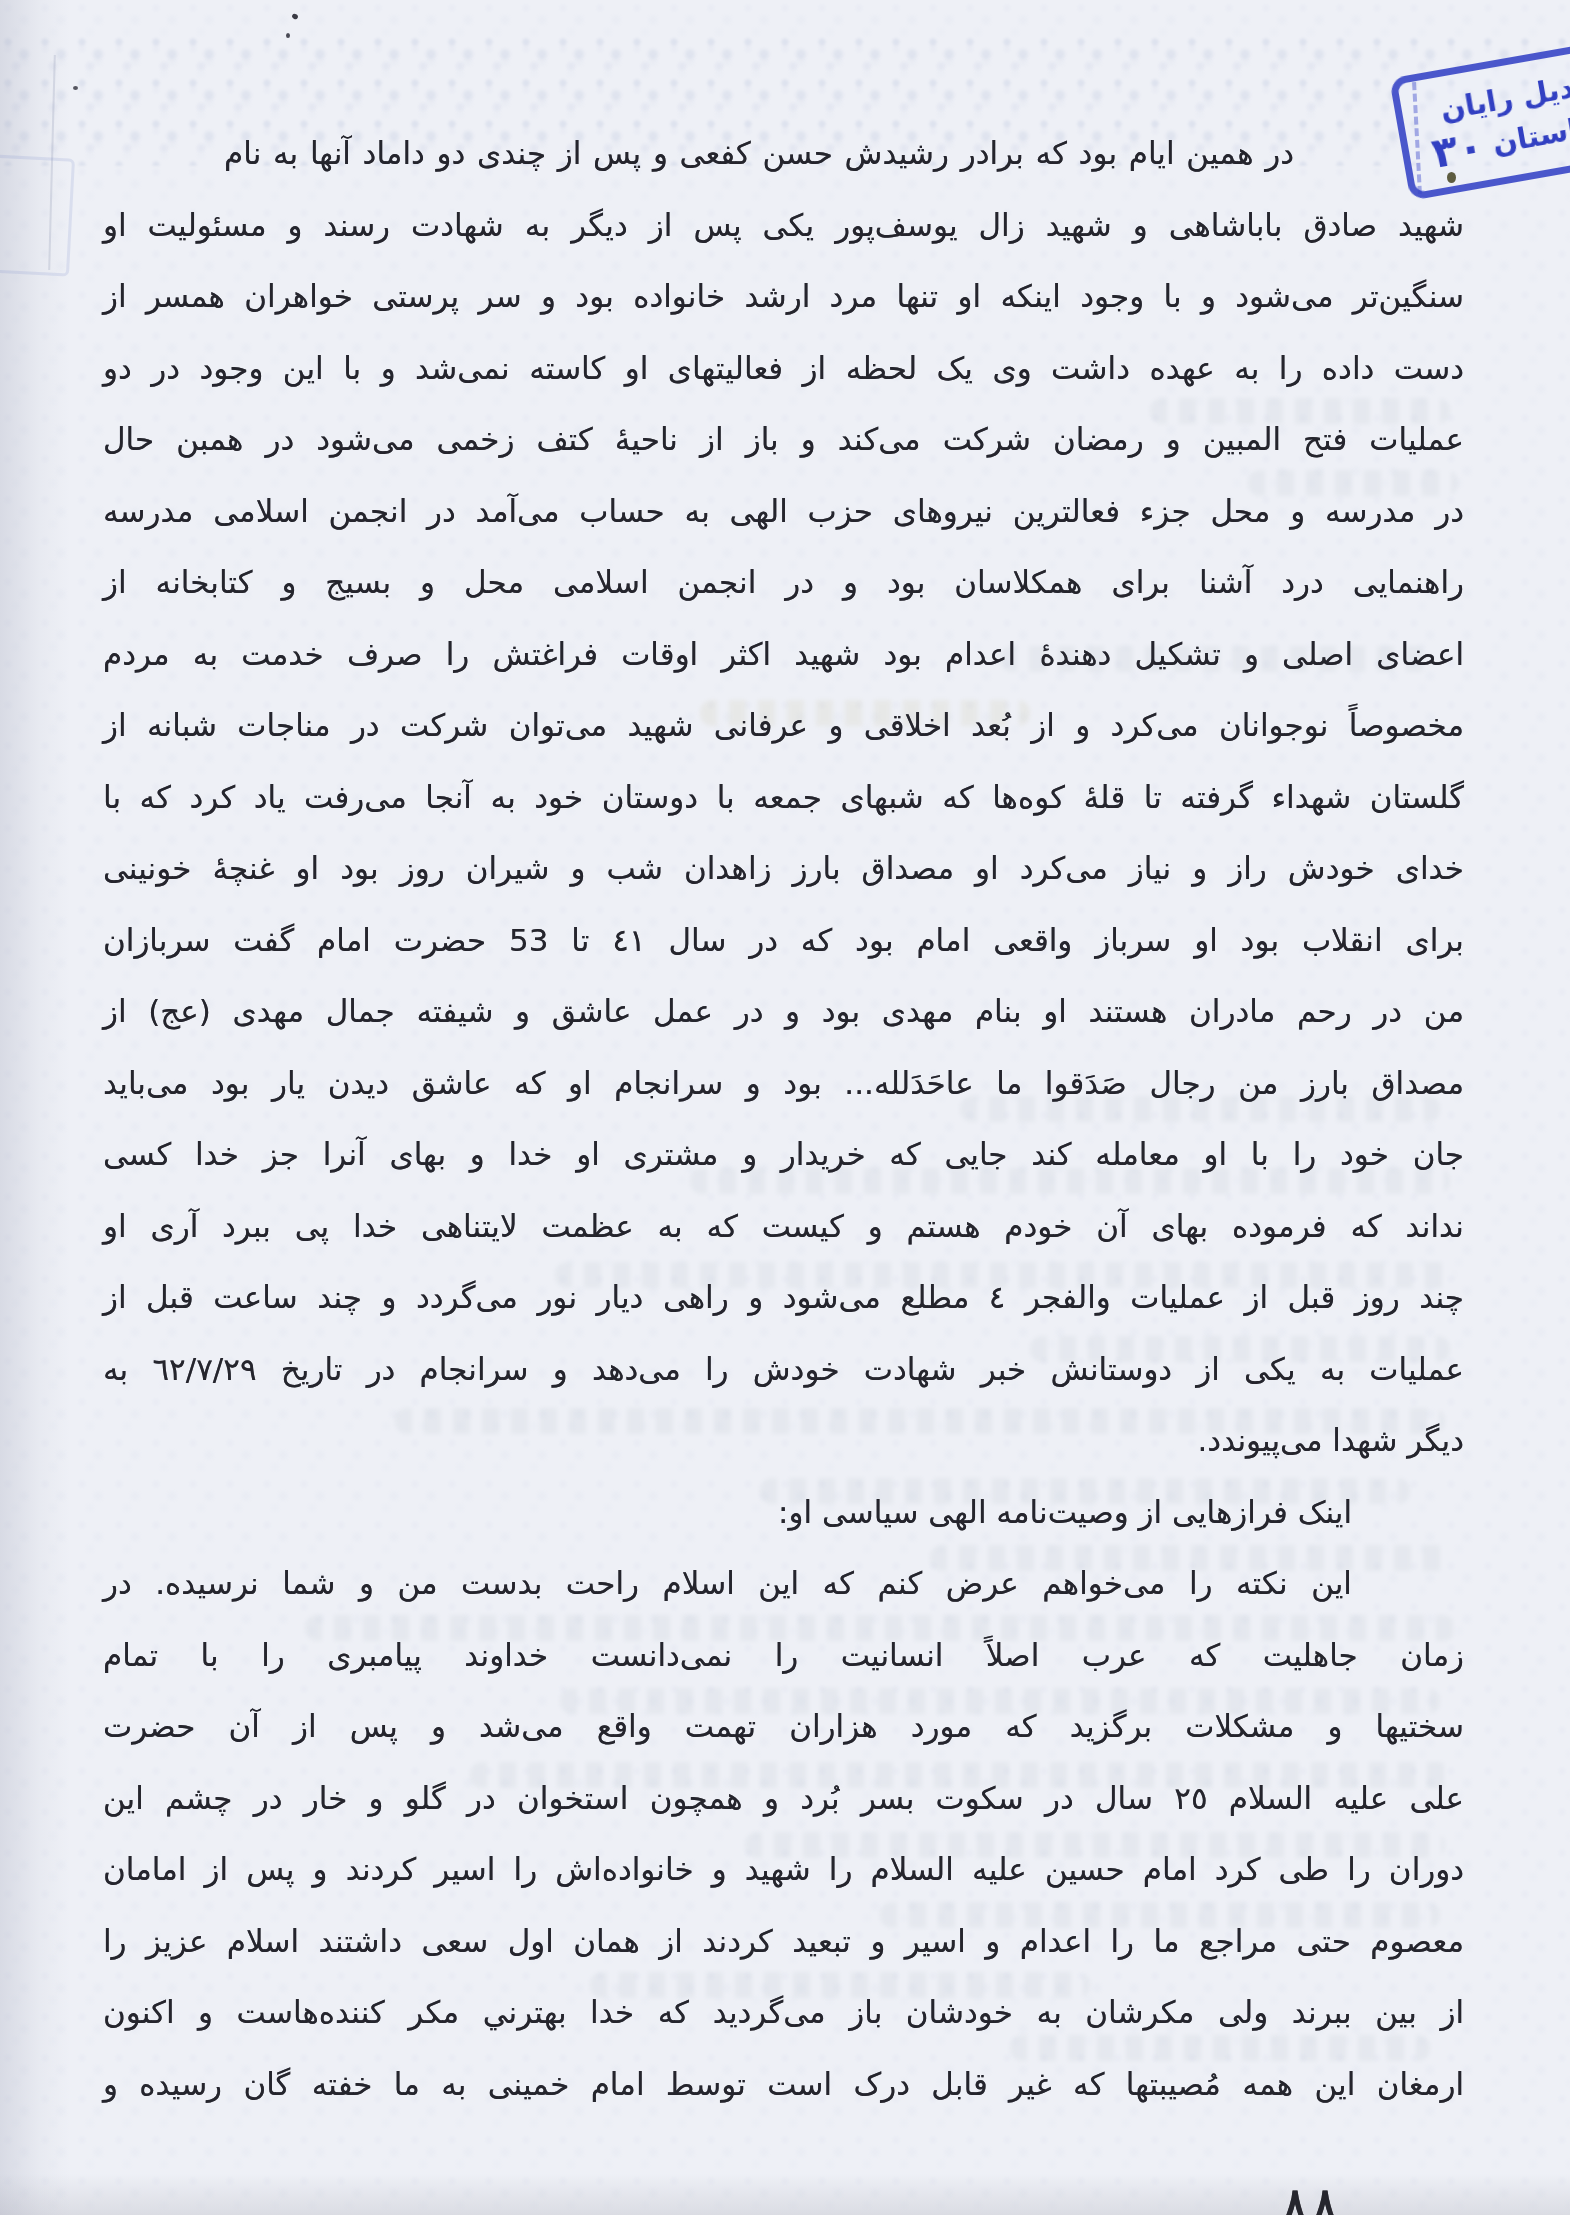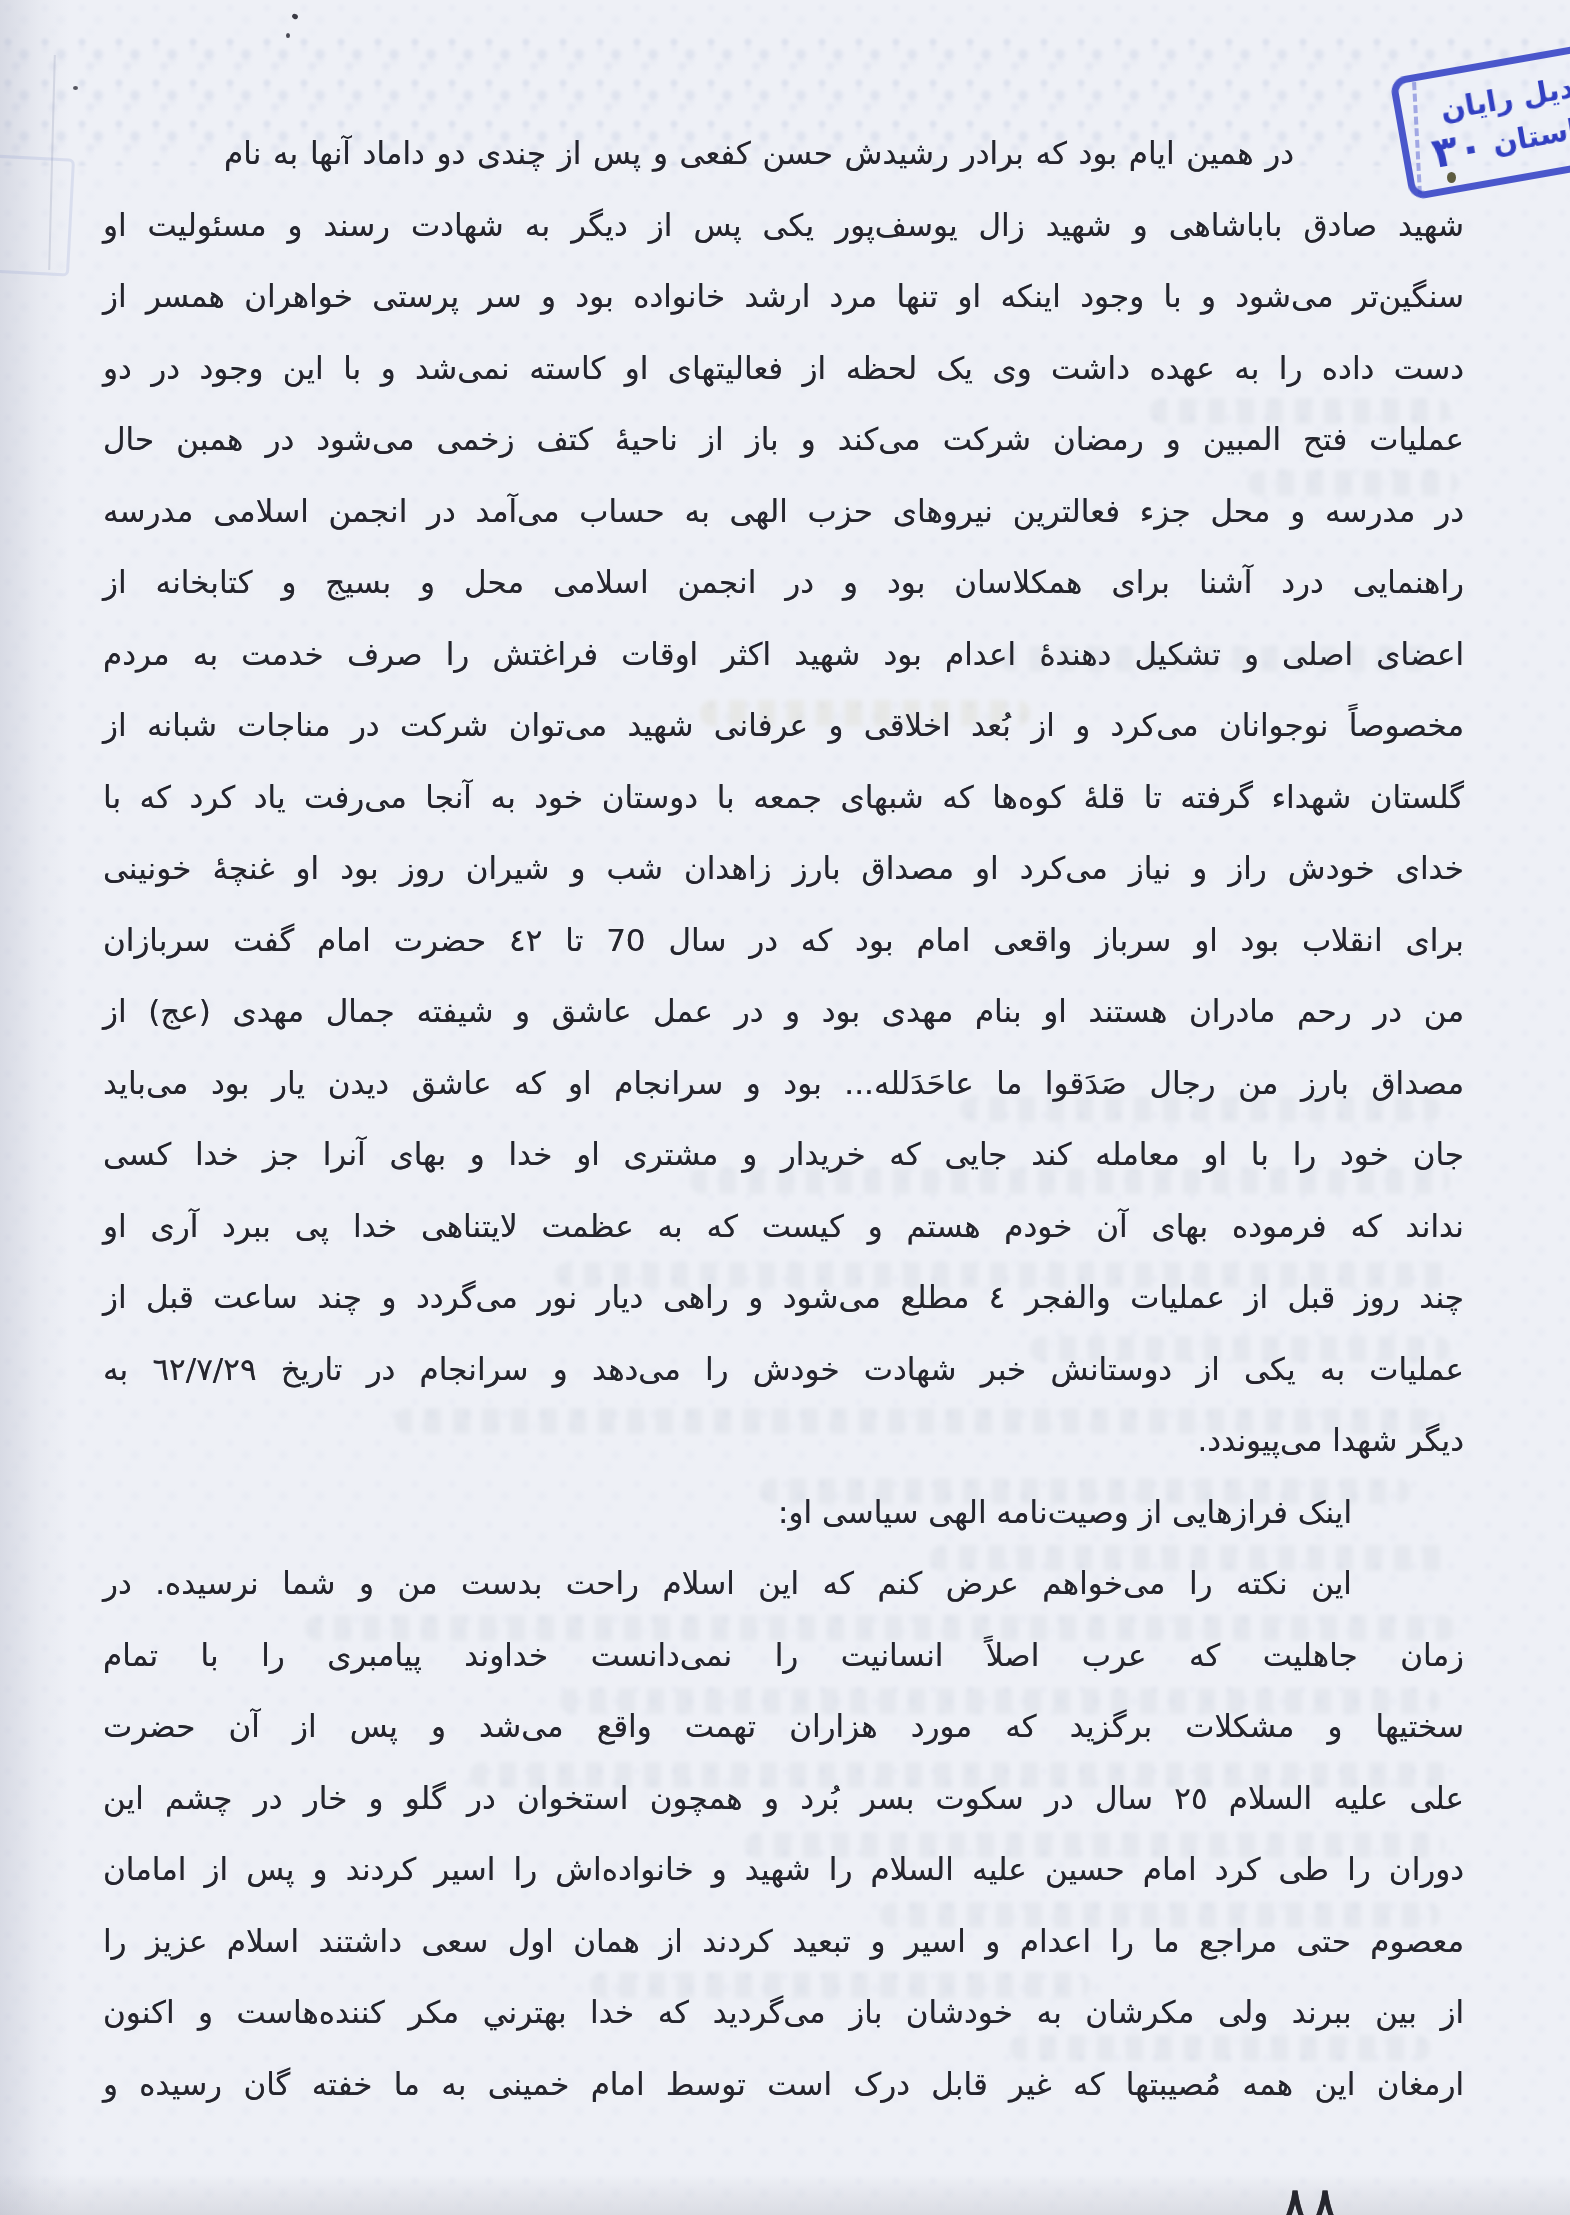--- a/index.html
+++ b/index.html
@@ -134,21 +134,21 @@
       <div class="line">شهید صادق باباشاهی و شهید زال یوسف‌پور یکی پس از دیگر به شهادت رسند و مسئولیت او</div>
       <div class="line">سنگین‌تر می‌شود و با وجود اینکه او تنها مرد ارشد خانواده بود و سر پرستی خواهران همسر از</div>
       <div class="line">دست داده را به عهده داشت وی یک لحظه از فعالیتهای او کاسته نمی‌شد و با این وجود در دو</div>
       <div class="line">عملیات فتح المبین و رمضان شرکت می‌کند و باز از ناحیهٔ کتف زخمی می‌شود در همبن حال</div>
       <div class="line">در مدرسه و محل جزء فعالترین نیروهای حزب الهی به حساب می‌آمد در انجمن اسلامی مدرسه</div>
       <div class="line">راهنمایی درد آشنا برای همکلاسان بود و در انجمن اسلامی محل و بسیج و کتابخانه از</div>
       <div class="line">اعضای اصلی و تشکیل دهندهٔ اعدام بود شهید اکثر اوقات فراغتش را صرف خدمت به مردم</div>
       <div class="line">مخصوصاً نوجوانان می‌کرد و از بُعد اخلاقی و عرفانی شهید می‌توان شرکت در مناجات شبانه از</div>
       <div class="line">گلستان شهداء گرفته تا قلهٔ کوه‌ها که شبهای جمعه با دوستان خود به آنجا می‌رفت یاد کرد که با</div>
       <div class="line">خدای خودش راز و نیاز می‌کرد او مصداق بارز زاهدان شب و شیران روز بود او غنچهٔ خونینی</div>
-      <div class="line">برای انقلاب بود او سرباز واقعی امام بود که در سال 70 تا ٤٢ حضرت امام گفت سربازان</div>
+      <div class="line">برای انقلاب بود او سرباز واقعی امام بود که در سال ٤١ تا 53 حضرت امام گفت سربازان</div>
       <div class="line">من در رحم مادران هستند او بنام مهدی بود و در عمل عاشق و شیفته جمال مهدی (عج) از</div>
       <div class="line">مصداق بارز من رجال صَدَقوا ما عاحَدَلله... بود و سرانجام او که عاشق دیدن یار بود می‌باید</div>
       <div class="line">جان خود را با او معامله کند جایی که خریدار و مشتری او خدا و بهای آنرا جز خدا کسی</div>
       <div class="line">نداند که فرموده بهای آن خودم هستم و کیست که به عظمت لایتناهی خدا پی ببرد آری او</div>
       <div class="line">چند روز قبل از عملیات والفجر ٤ مطلع می‌شود و راهی دیار نور می‌گردد و چند ساعت قبل از</div>
       <div class="line">عملیات به یکی از دوستانش خبر شهادت خودش را می‌دهد و سرانجام در تاریخ ٦٢/٧/٢٩ به</div>
       <div class="line s-end">دیگر شهدا می‌پیوندد.</div>
       <div class="line s-head">اینک فرازهایی از وصیت‌نامه الهی سیاسی او:</div>
       <div class="line s-p3">این نکته را می‌خواهم عرض کنم که این اسلام راحت بدست من و شما نرسیده. در</div>
       <div class="line">زمان جاهلیت که عرب اصلاً انسانیت را نمی‌دانست خداوند پیامبری را با تمام</div>

